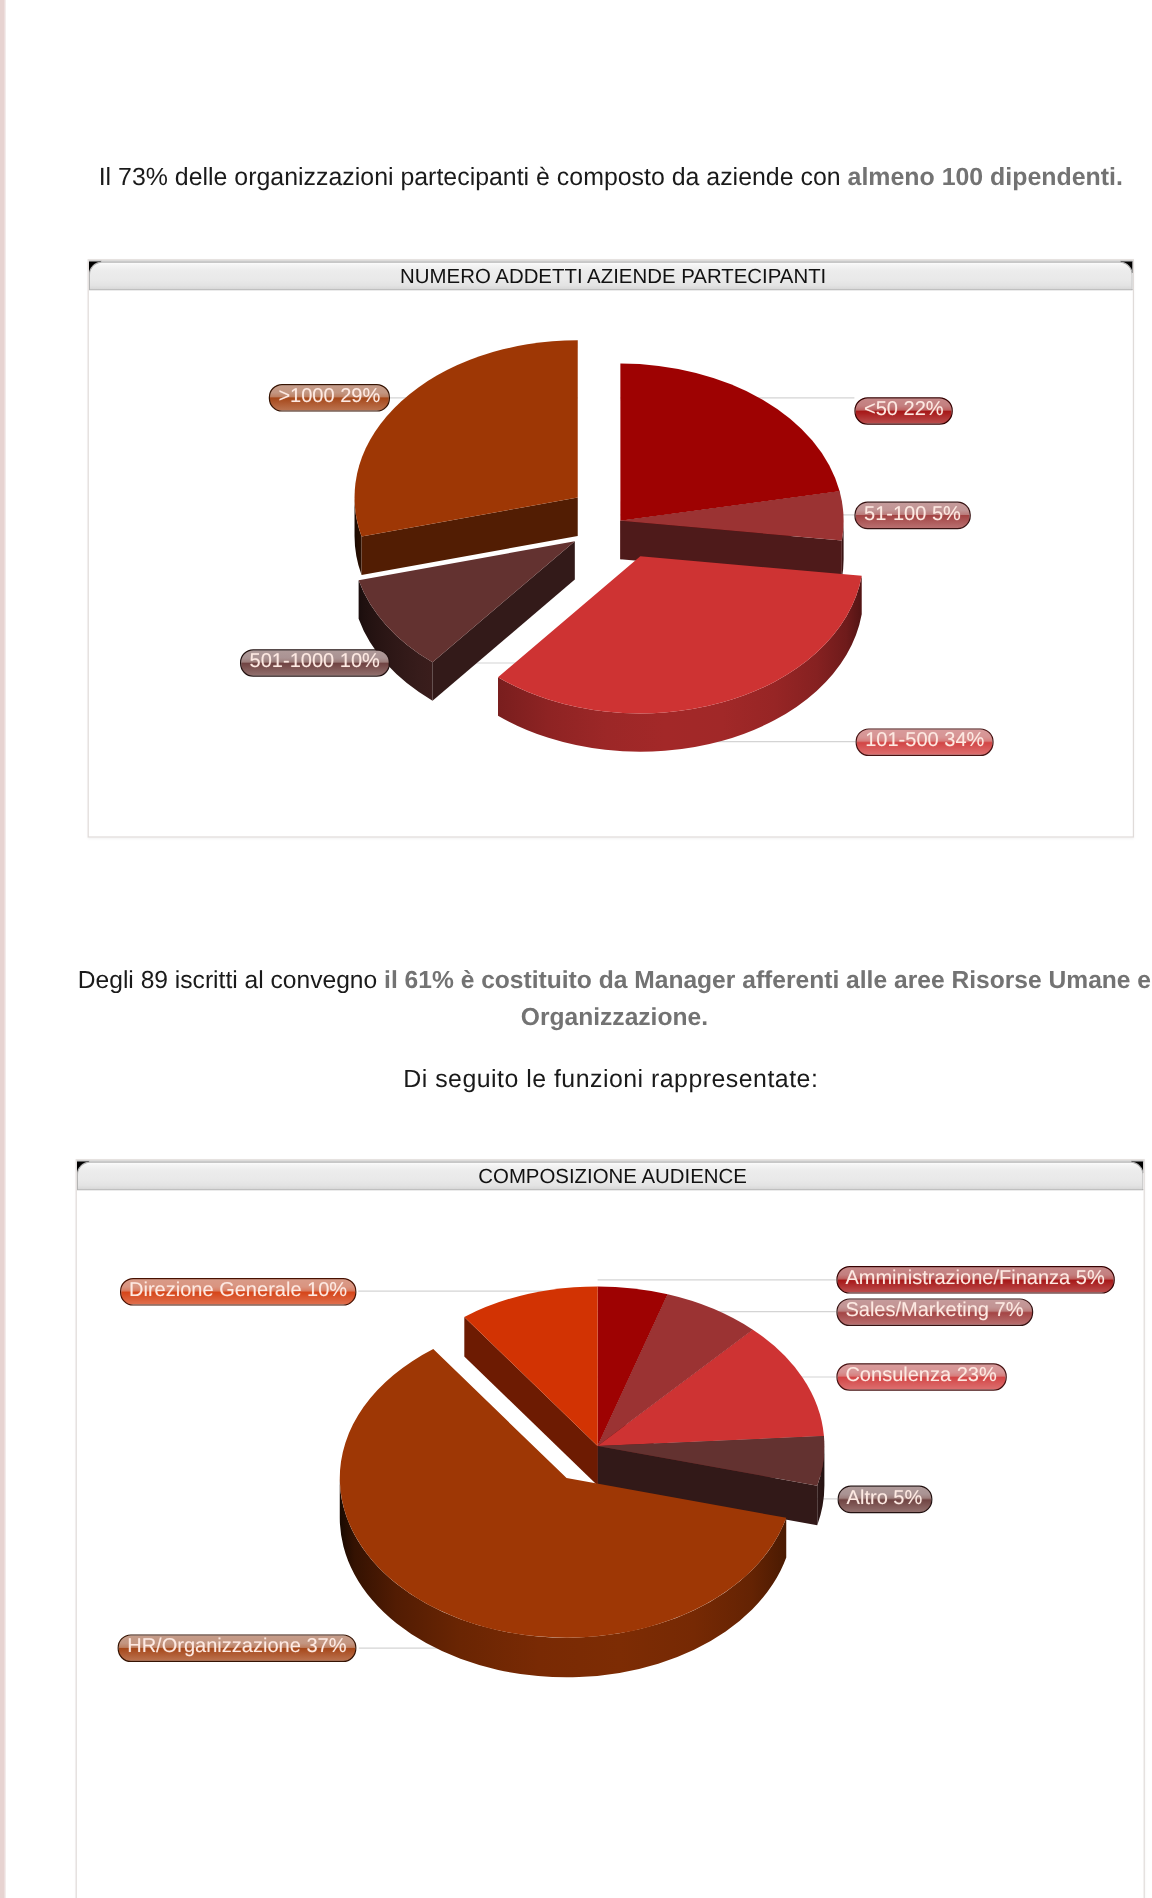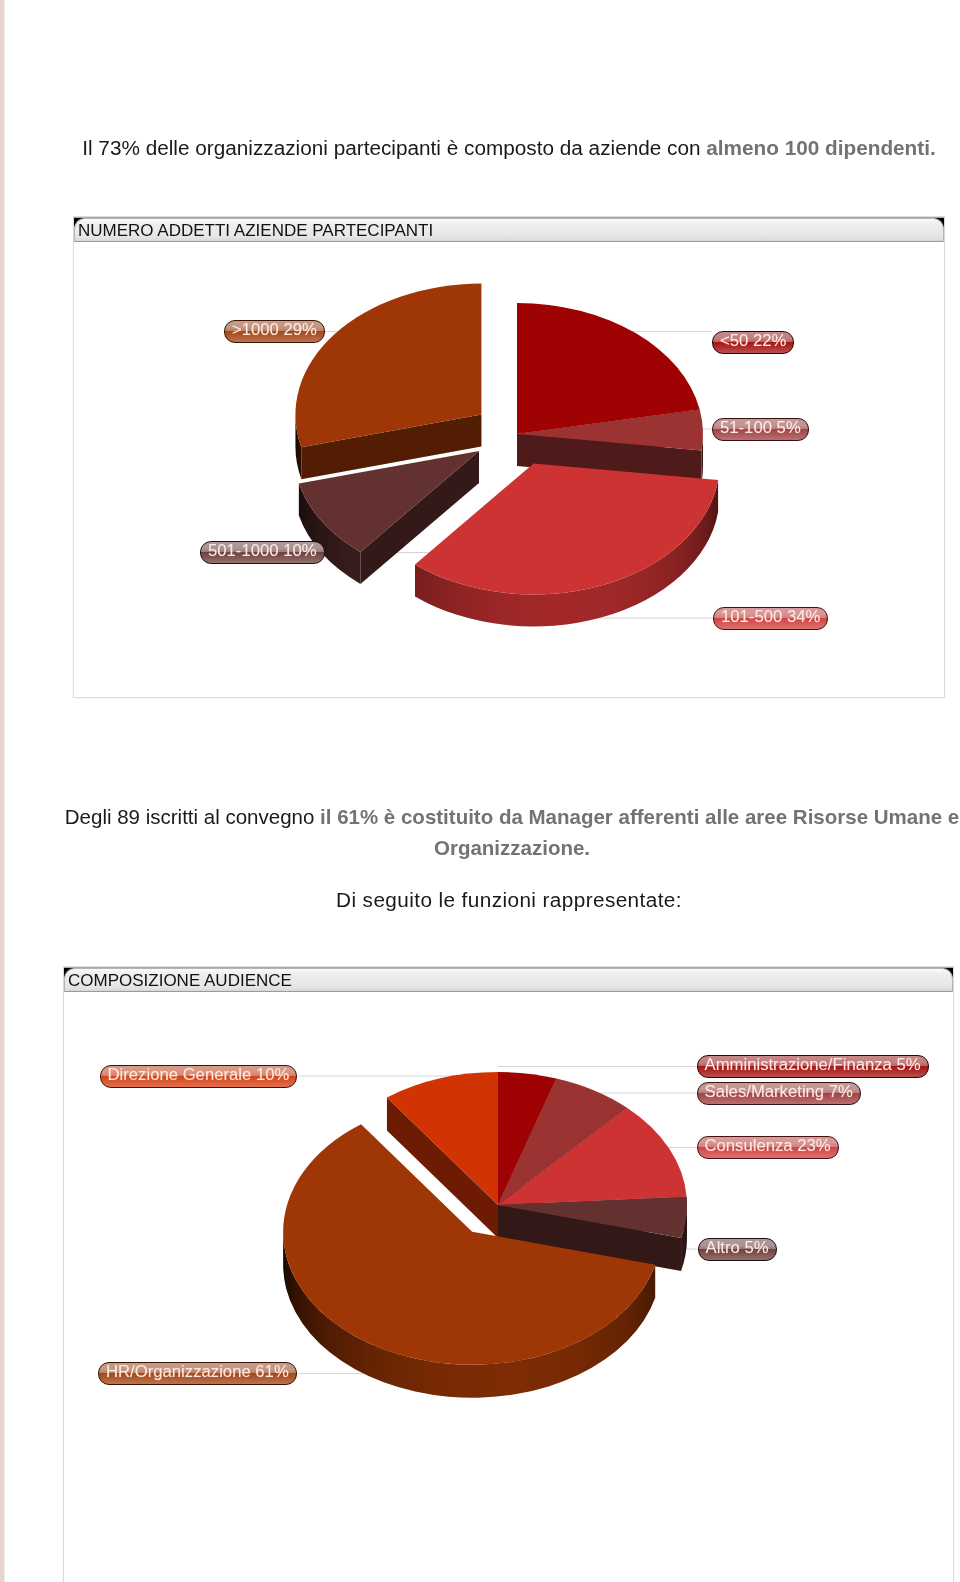--- a/index.html
+++ b/index.html
@@ -13,21 +13,21 @@
   .hl{color:#737373;font-weight:bold;}
 
   
   .chart{position:absolute;background:#fff;border:1px solid #e0dbd9;box-sizing:border-box;
      box-shadow:0 1px 2px rgba(0,0,0,.05);}
   .chart-inner{position:absolute;inset:0;overflow:hidden;}
   .titlebar{position:absolute;left:0;right:0;top:1px;height:24px;
      background:linear-gradient(to bottom,#fcfcfc 0%,#f4f4f4 10%,#ececec 30%,#e9e9e9 64%,#e3e3e3 86%,#dadada 97%,#d3d3d3 100%);
      border:1px solid #b4b4b4;border-bottom-color:#9a9a9a;border-radius:11px 11px 0 0;box-sizing:border-box;}
   .titlebar:after{content:"";position:absolute;left:-1px;right:-1px;top:-2px;height:1px;background:#a8a8a8;}
-  .titletext{position:absolute;left:4px;right:0;top:1px;height:24px;line-height:26.5px;
+  .titletext{position:absolute;left:4px;right:0;top:1px;height:24px;line-height:26.5px;text-align:center;
      font-family:"Liberation Sans",sans-serif;font-size:17px;color:#111;}
   .corner{position:absolute;width:11px;height:11px;overflow:hidden;}
   .corner.tl{clip-path:polygon(0 0,100% 0,0 100%);background:#000;}
   .corner.tr{clip-path:polygon(0 0,100% 0,100% 100%);background:#000;}
 
   svg{display:block;position:absolute;left:0;top:0;}
   .lbl{position:absolute;box-sizing:border-box;border:1px solid #3d2a27;border-radius:11px;
      font-family:"Liberation Sans",sans-serif;font-size:16.7px;color:#fde9e2;white-space:nowrap;
      line-height:18.5px;padding:0 7px;height:23px;
      text-shadow:0 0 1px rgba(255,238,230,.30);}
@@ -179,17 +179,17 @@
           <path d="M 408.14 264.77 L 591.21 297.85 A 189 133 0 1 1 297.05 157.17 Z" fill="#9E3705"></path>
         </svg>
       <div class="corner tl" style="left:0px;top:0px"></div>
       <div class="corner tr" style="right:0px;top:0px"></div>
       <div class="titlebar"></div>
       <div class="titletext">COMPOSIZIONE AUDIENCE</div>
     <div class="lbl" style="left: 632.5px; top: 88px; background: linear-gradient(rgb(198, 136, 136) 0%, rgb(195, 127, 127) 30%, rgb(189, 97, 96) 47%, rgb(166, 22, 22) 50%, rgb(172, 37, 37) 64%, rgb(187, 78, 78) 100%); border-color: rgb(54, 1, 1);">Amministrazione/Finanza 5%</div>
         <div class="lbl" style="left: 632.5px; top: 114.5px; background: linear-gradient(rgb(197, 155, 155) 0%, rgb(194, 148, 148) 30%, rgb(187, 124, 123) 47%, rgb(163, 67, 67) 50%, rgb(169, 80, 80) 64%, rgb(185, 112, 112) 100%); border-color: rgb(53, 17, 17);">Sales/Marketing 7%</div>
         <div class="lbl" style="left: 632.5px; top: 169px; background: linear-gradient(rgb(216, 155, 155) 0%, rgb(215, 148, 148) 30%, rgb(215, 124, 123) 47%, rgb(210, 67, 67) 50%, rgb(213, 80, 80) 64%, rgb(221, 112, 112) 100%); border-color: rgb(70, 17, 17);">Consulenza 23%</div>
         <div class="lbl" style="left: 633.5px; top: 270.5px; background: linear-gradient(rgb(175, 154, 153) 0%, rgb(170, 147, 147) 30%, rgb(156, 124, 121) 47%, rgb(111, 66, 65) 50%, rgb(121, 79, 77) 64%, rgb(146, 112, 110) 100%); border-color: rgb(34, 17, 16);">Altro 5%</div>
-        <div class="lbl" style="left: 34px; top: 395px; background: linear-gradient(rgb(198, 156, 137) 0%, rgb(195, 150, 129) 30%, rgb(189, 127, 97) 47%, rgb(166, 71, 25) 50%, rgb(172, 83, 40) 64%, rgb(187, 115, 80) 100%); border-color: rgb(54, 19, 2);">HR/Organizzazione 61%</div>
+        <div class="lbl" style="left: 34px; top: 395px; background: linear-gradient(rgb(198, 156, 137) 0%, rgb(195, 150, 129) 30%, rgb(189, 127, 97) 47%, rgb(166, 71, 25) 50%, rgb(172, 83, 40) 64%, rgb(187, 115, 80) 100%); border-color: rgb(54, 19, 2);">HR/Organizzazione 37%</div>
         <div class="lbl" style="left: 35.5px; top: 97.5px; background: linear-gradient(rgb(217, 155, 136) 0%, rgb(217, 148, 128) 30%, rgb(217, 124, 96) 47%, rgb(214, 67, 23) 50%, rgb(216, 80, 38) 64%, rgb(224, 112, 79) 100%); border-color: rgb(71, 17, 1);">Direzione Generale 10%</div>
       </div>
   </div>
 </div>
 
 </body></html>

